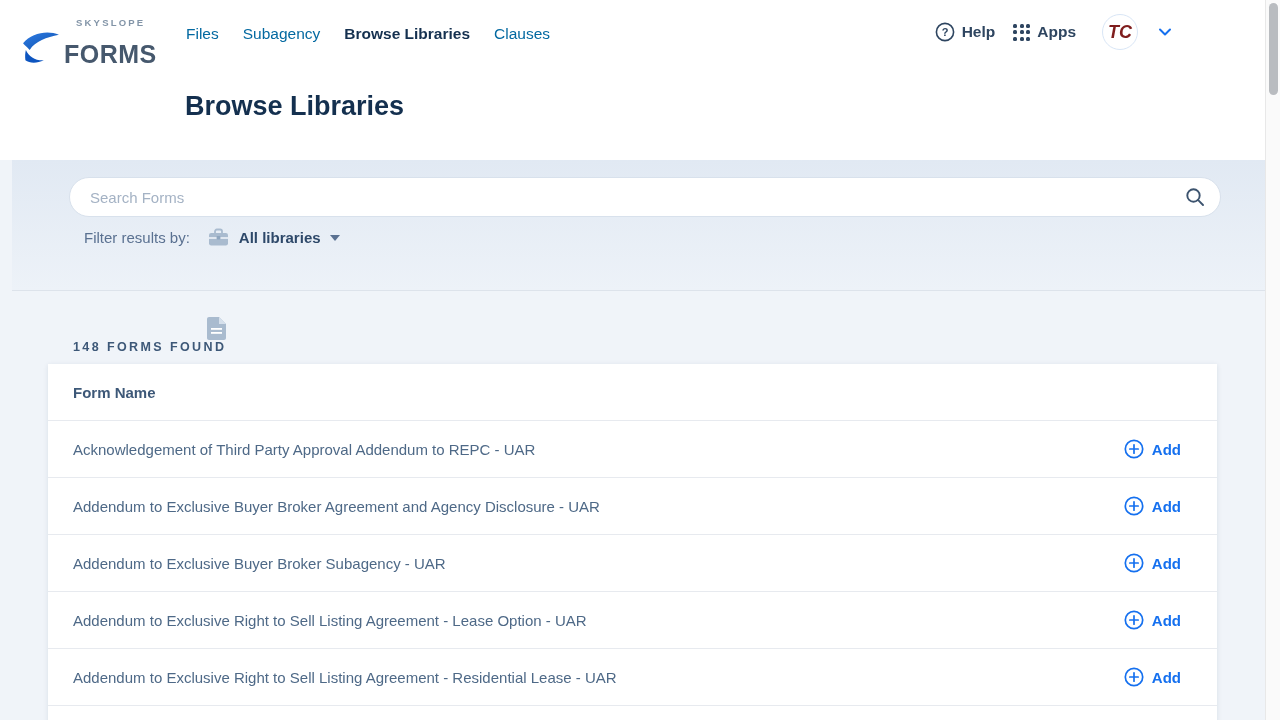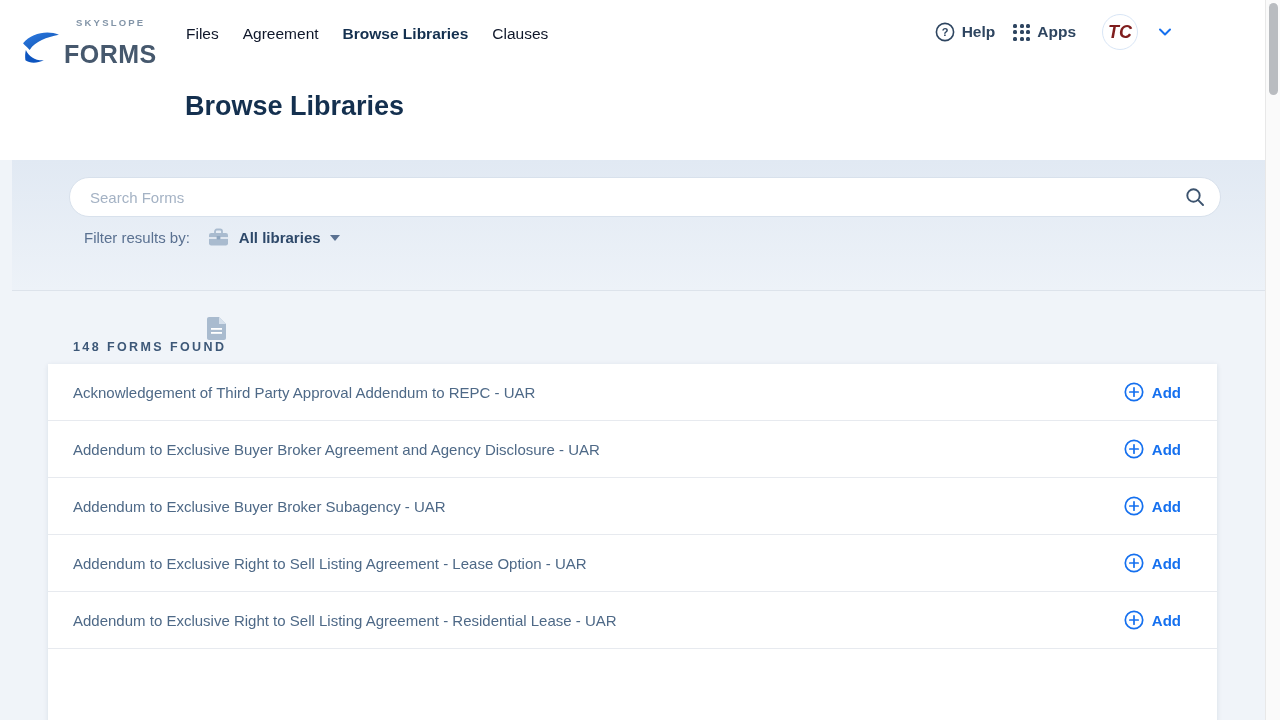--- a/index.html
+++ b/index.html
@@ -10,21 +10,21 @@
   .app-header { position:absolute; top:0; left:0; width:1280px; height:160px; background:#ffffff; z-index:2; }
   .topbar { position:relative; height:68px; }
 
   .logo { position:absolute; left:22px; top:18px; display:flex; align-items:flex-end; gap:4px; }
   .logo-swoosh { width:38px; height:34px; margin-bottom:2px; }
   .logo-text { display:flex; flex-direction:column; line-height:1; }
   .logo-top { font-size:9.5px; font-weight:bold; letter-spacing:2.2px; color:#8294a7; margin-left:12px; }
   .logo-bottom { font-size:25px; font-weight:bold; color:#46586d; letter-spacing:0.5px; margin-top:14px; }
 
   .main-nav { position:absolute; left:186px; top:25px; display:flex; gap:24px; font-size:15.5px; }
-  .nav-item { color:#0f172a; cursor:pointer; }
+  .nav-item { color:#0369a1; cursor:pointer; }
   .nav-item.active { color:#14304f; font-weight:bold; }
 
   .header-actions { position:absolute; right:108px; top:14px; display:flex; align-items:center; gap:18px; }
   .action { display:flex; align-items:center; gap:7px; color:#2e4560; font-weight:bold; font-size:15.5px; cursor:pointer; }
   .action svg { display:block; }
   .dots-grid { display:grid; grid-template-columns:repeat(3,4px); grid-template-rows:repeat(3,4px); gap:2.5px; }
   .dots-grid i { width:4px; height:4px; background:#2e4560; border-radius:1.5px; }
   .avatar { width:36px; height:36px; border-radius:50%; background:#ffffff; border:1.5px solid #d9e6f6; color:#7f1d1d;
             font-weight:bold; font-size:18px; display:flex; align-items:center; justify-content:center; margin-left:8px; cursor:pointer;font-style:italic; }
   .chev { margin-left:2px; cursor:pointer; display:flex; }
@@ -82,21 +82,21 @@
         <path d="M4,20 C7,27 14,31.5 23,31 C16,34.5 8,34.5 3.5,31 C3,27 3.2,23 4,20 Z" fill="#0d55c0"></path>
       </svg>
       <div class="logo-text">
         <span class="logo-top">SKYSLOPE</span>
         <span class="logo-bottom">FORMS</span>
       </div>
     </div>
 
     <nav class="main-nav">
       <span class="nav-item">Files</span>
-      <span class="nav-item">Agreement</span>
+      <span class="nav-item">Subagency</span>
       <span class="nav-item active">Browse Libraries</span>
       <span class="nav-item">Clauses</span>
     </nav>
 
     <div class="header-actions">
       <div class="action">
         <svg width="20" height="20" viewBox="0 0 20 20">
           <circle cx="10" cy="10" r="8.6" fill="none" stroke="#2e4560" stroke-width="1.6"></circle>
           <text x="10" y="14" text-anchor="middle" font-size="11" font-weight="bold" fill="#2e4560" font-family="Liberation Sans, sans-serif">?</text>
         </svg>
@@ -160,20 +160,21 @@
     <svg width="19" height="23" viewBox="0 0 19 23">
       <path d="M2,0 L12,0 L19,7 L19,21 C19,22.1 18.1,23 17,23 L2,23 C0.9,23 0,22.1 0,21 L0,2 C0,0.9 0.9,0 2,0 Z" fill="#a9bbcf"></path>
       <path d="M12,0 L12,7 L19,7 Z" fill="#d6e0ec"></path>
       <rect x="4" y="11" width="11" height="1.8" fill="#ffffff"></rect>
       <rect x="4" y="15" width="11" height="1.8" fill="#ffffff"></rect>
     </svg>
     <span class="results-text">148 FORMS FOUND</span>
   </div>
 
   <div class="forms-card">
+    <div class="table-head">Form Name</div>
     <div id="rows-container">
   <div class="form-row">
     <span class="form-name">Acknowledgement of Third Party Approval Addendum to REPC - UAR</span>
     <span class="add-btn">
       <svg width="20" height="20" viewBox="0 0 20 20">
         <circle cx="10" cy="10" r="8.7" fill="none" stroke="#1570ef" stroke-width="1.7"></circle>
         <line x1="10" y1="5.8" x2="10" y2="14.2" stroke="#1570ef" stroke-width="1.7" stroke-linecap="round"></line>
         <line x1="5.8" y1="10" x2="14.2" y2="10" stroke="#1570ef" stroke-width="1.7" stroke-linecap="round"></line>
       </svg>
       <span>Add</span>

